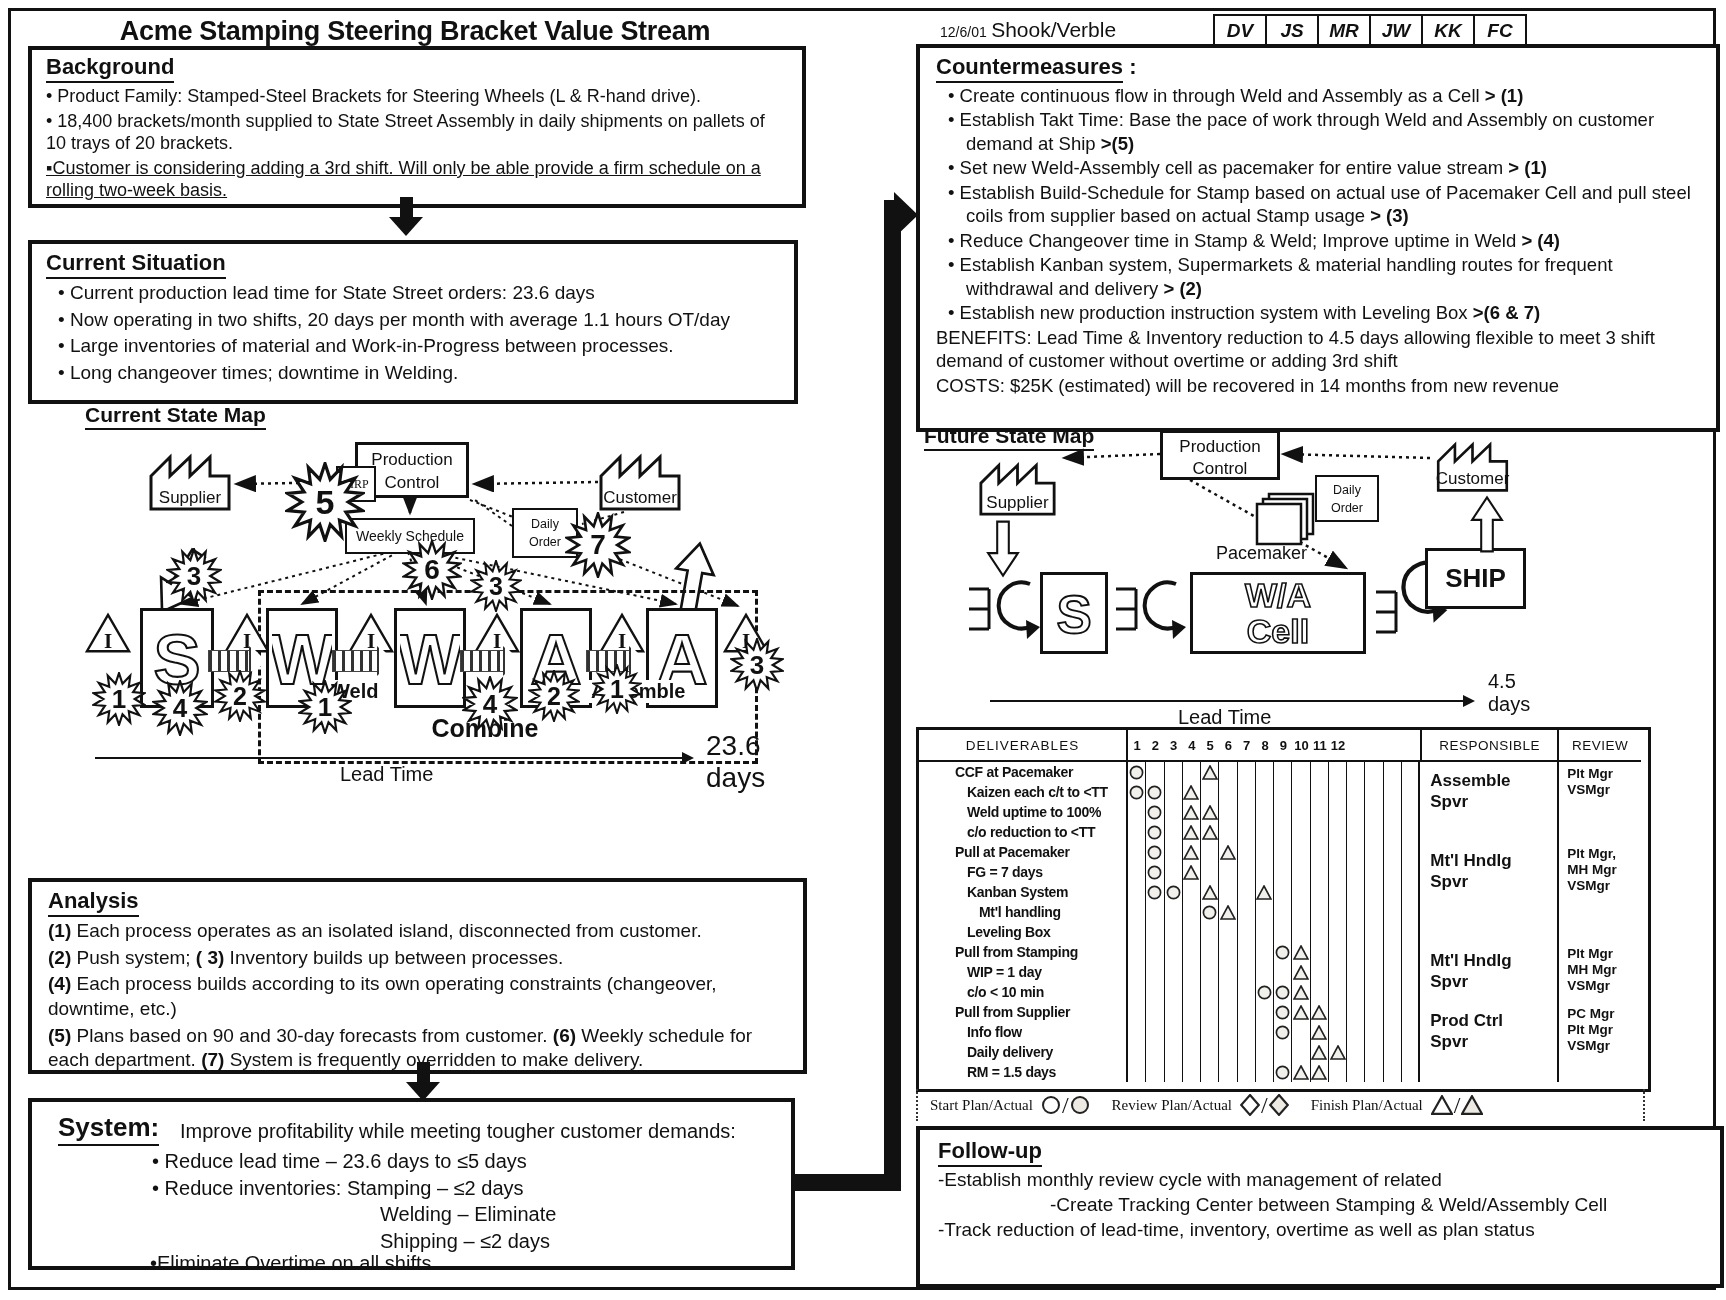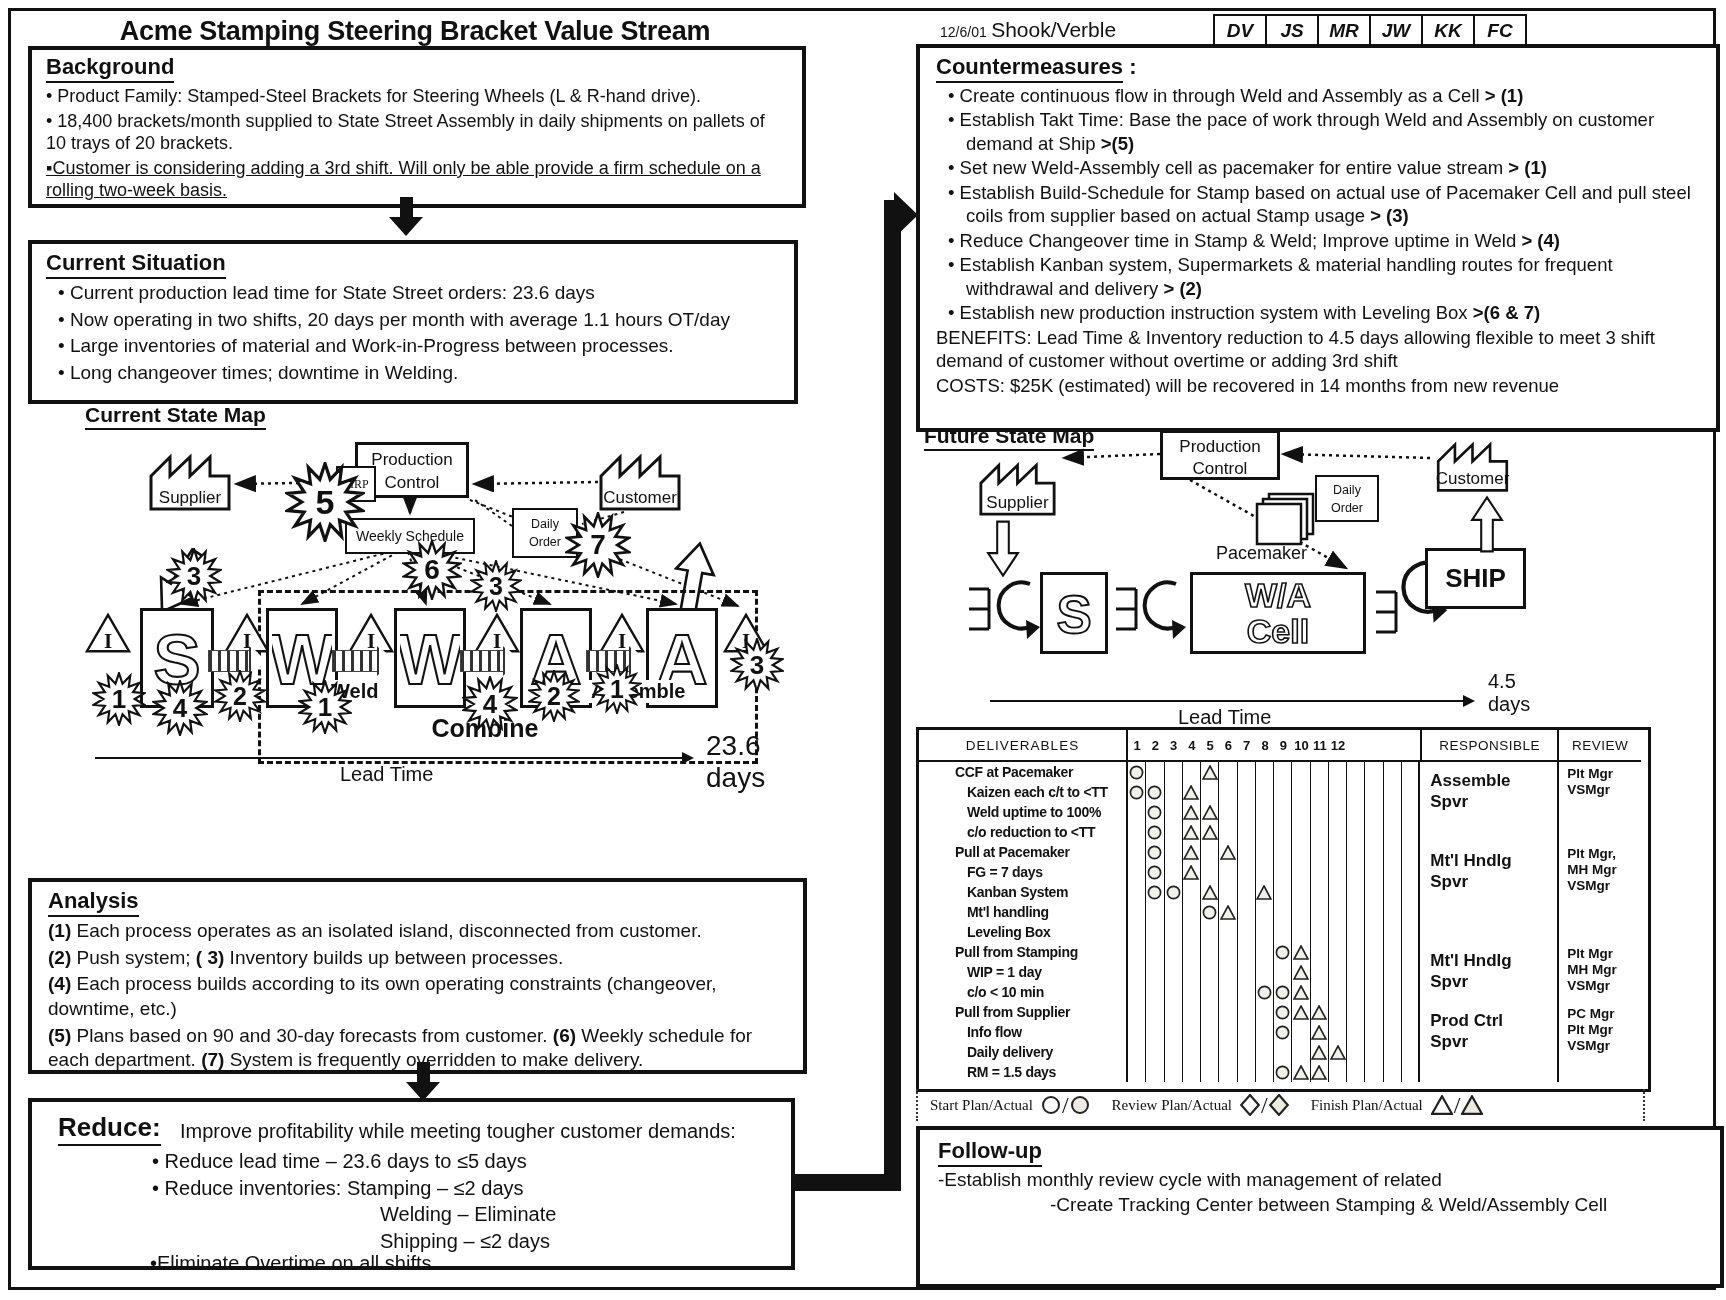--- a/index.html
+++ b/index.html
@@ -335,21 +335,21 @@
         <div class="an-line"><b>(5)</b> Plans based on 90 and 30-day forecasts from customer.  <b>(6)</b> Weekly schedule for each department. <b>(7)</b> System is frequently overridden to make delivery.</div>
       </div>
   </div>
 
   <div class="flowarrow" style="left:405px;top:1062px;">
     <div class="stem"></div>
       <div class="head"></div>
   </div>
 
   <div class="box" style="left:28px;top:1098px;width:759px;height:164px;">
-    <span class="hu abs" style="left:26px;top:10px;font-size:26px;">Reduce:</span>
+    <span class="hu abs" style="left:26px;top:10px;font-size:26px;">System:</span>
     <span class="abs" style="left:148px;top:18px;font-size:20px;">Improve profitability while meeting tougher customer demands:</span>
     <div class="abs" style="left:120px;top:46px;font-size:20px;line-height:1.33;">
         <div>•   Reduce lead time – 23.6 days to ≤5 days</div>
         <div>•   Reduce inventories: Stamping – ≤2 days</div>
       </div>
     <div class="abs" style="left:348px;top:99px;font-size:20px;line-height:1.33;">
         <div>Welding – Eliminate</div>
         <div>Shipping – ≤2 days</div>
       </div>
     <div class="abs" style="left:118px;top:150px;font-size:20px;">•Eliminate Overtime on all shifts</div>
@@ -709,21 +709,21 @@
         </svg>
       </div>
       <div class="dl-cell" style="grid-area: 8 / 10;"></div>
       <div class="dl-cell" style="grid-area: 8 / 11;"></div>
       <div class="dl-cell" style="grid-area: 8 / 12;"></div>
       <div class="dl-cell" style="grid-area: 8 / 13;"></div>
       <div class="dl-cell" style="grid-area: 8 / 14;"></div>
       <div class="dl-cell" style="grid-area: 8 / 15;"></div>
       <div class="dl-cell" style="grid-area: 8 / 16;"></div>
       <div class="dl-cell last" style="grid-area: 8 / 17;"></div>
-      <div class="dl-label ind" style="grid-area: 9 / 1;">Mt'l handling</div>
+      <div class="dl-label ind" style="grid-area: 9 / 1; margin-left: 12px;">Mt'l handling</div>
       <div class="dl-cell" style="grid-area: 9 / 2;"></div>
       <div class="dl-cell" style="grid-area: 9 / 3;"></div>
       <div class="dl-cell" style="grid-area: 9 / 4;"></div>
       <div class="dl-cell" style="grid-area: 9 / 5;"></div>
       <div class="dl-cell" style="grid-area: 9 / 6;">
         <svg width="15" height="15" viewBox="0 0 16 16">
           <circle cx="8" cy="8" r="6.5" fill="#f2f0ea" stroke="#222" stroke-width="1.8"></circle>
         </svg>
       </div>
       <div class="dl-cell" style="grid-area: 9 / 7;">
@@ -1009,15 +1009,16 @@
           <polygon points="10,1 19,17 1,17" fill="#eceae2" stroke="#222" stroke-width="2"></polygon>
         </svg>
     </span>
   </div>
 
   <div class="box" style="left:916px;top:1126px;width:764px;height:138px;padding:8px 18px;">
     <span class="hu" style="font-size:22px;">Follow-up</span>
     <div>
         <div class="fu-line">-Establish monthly review cycle with management of related</div>
         <div class="fu-line">-Create Tracking Center between Stamping &amp; Weld/Assembly Cell</div>
+        <div class="fu-line">-Track reduction of lead-time, inventory, overtime as well as plan status</div>
       </div>
   </div>
 </div>
 
 </body></html>

